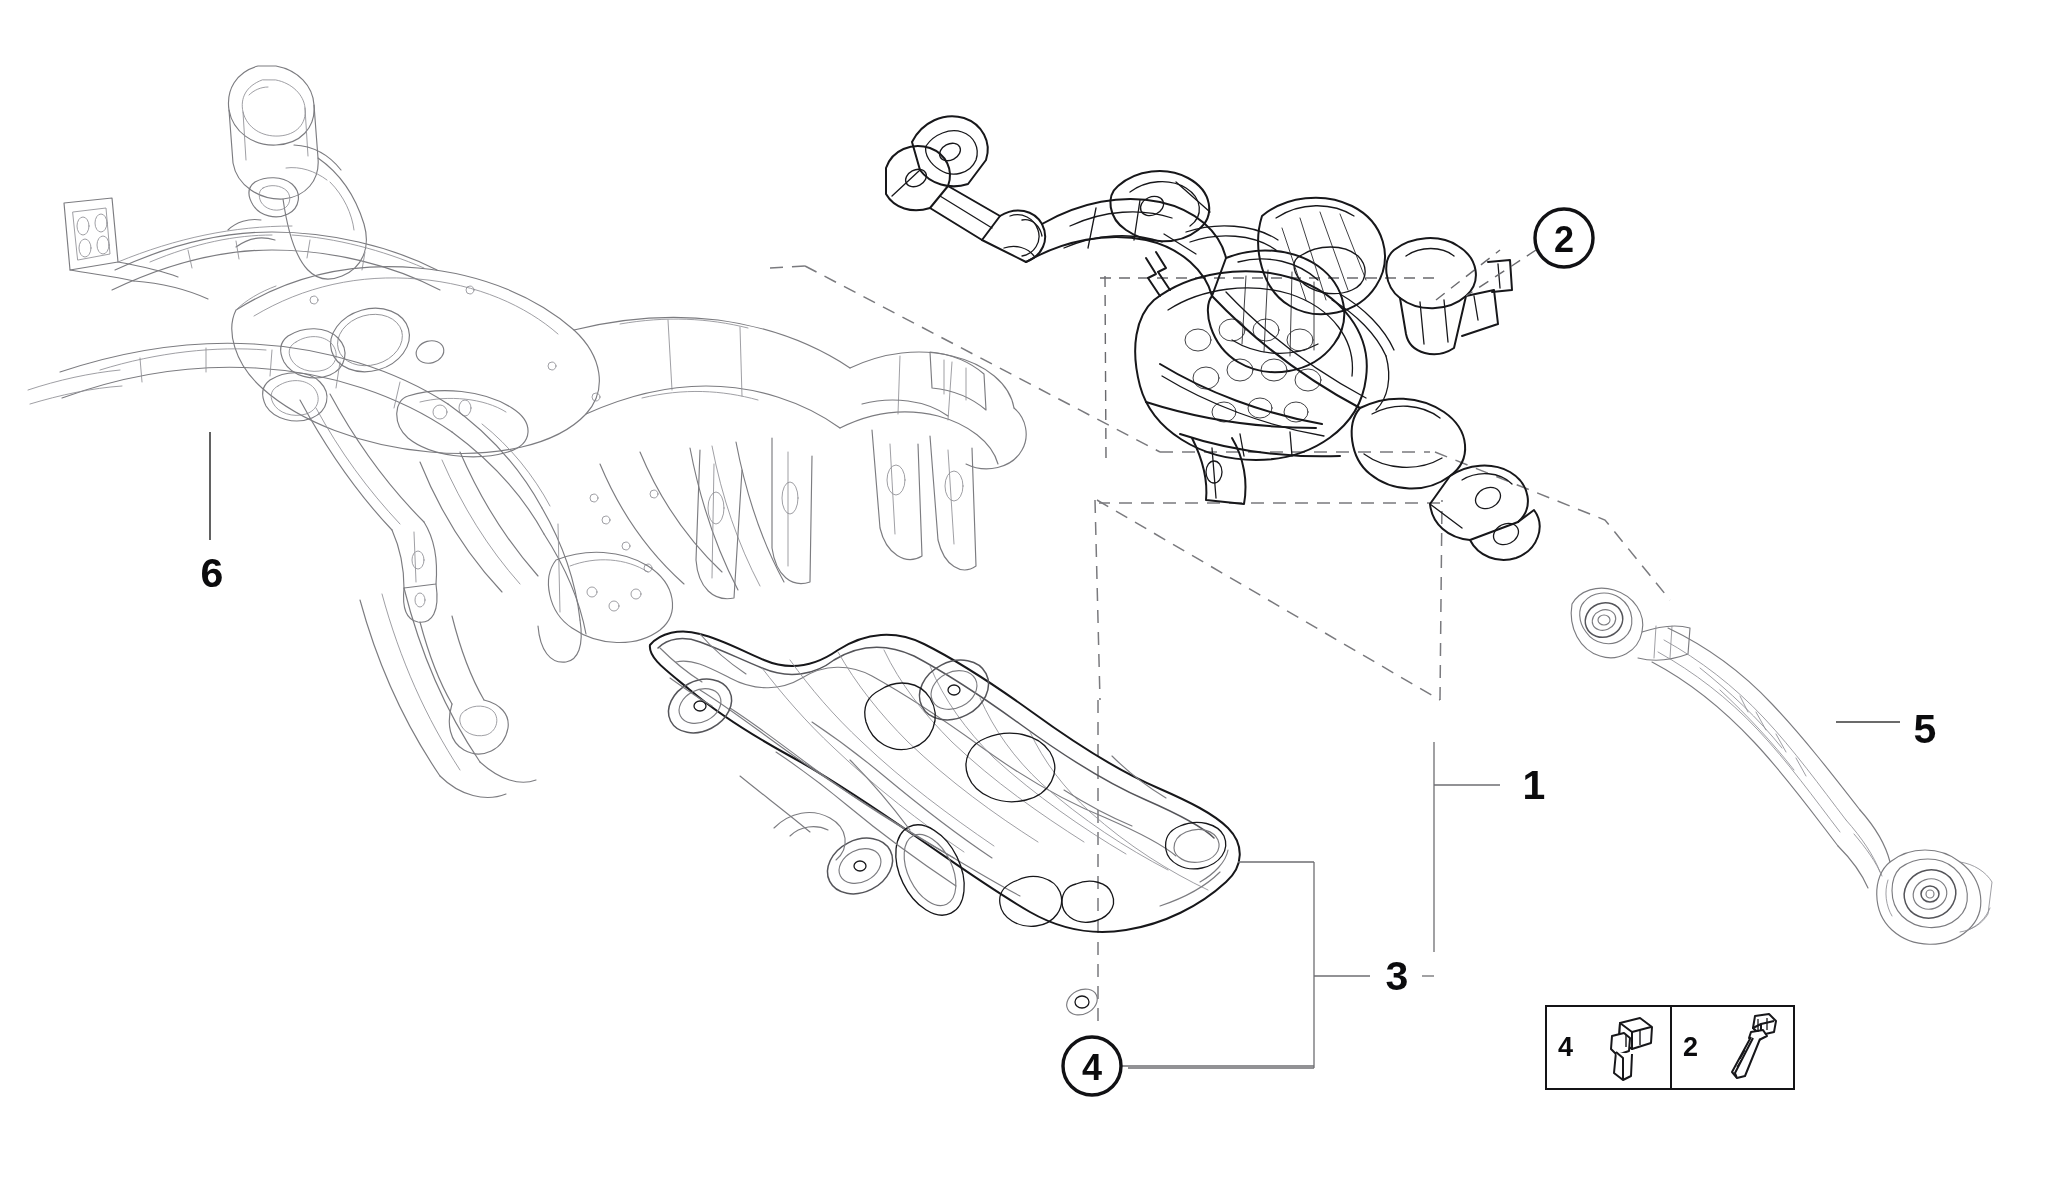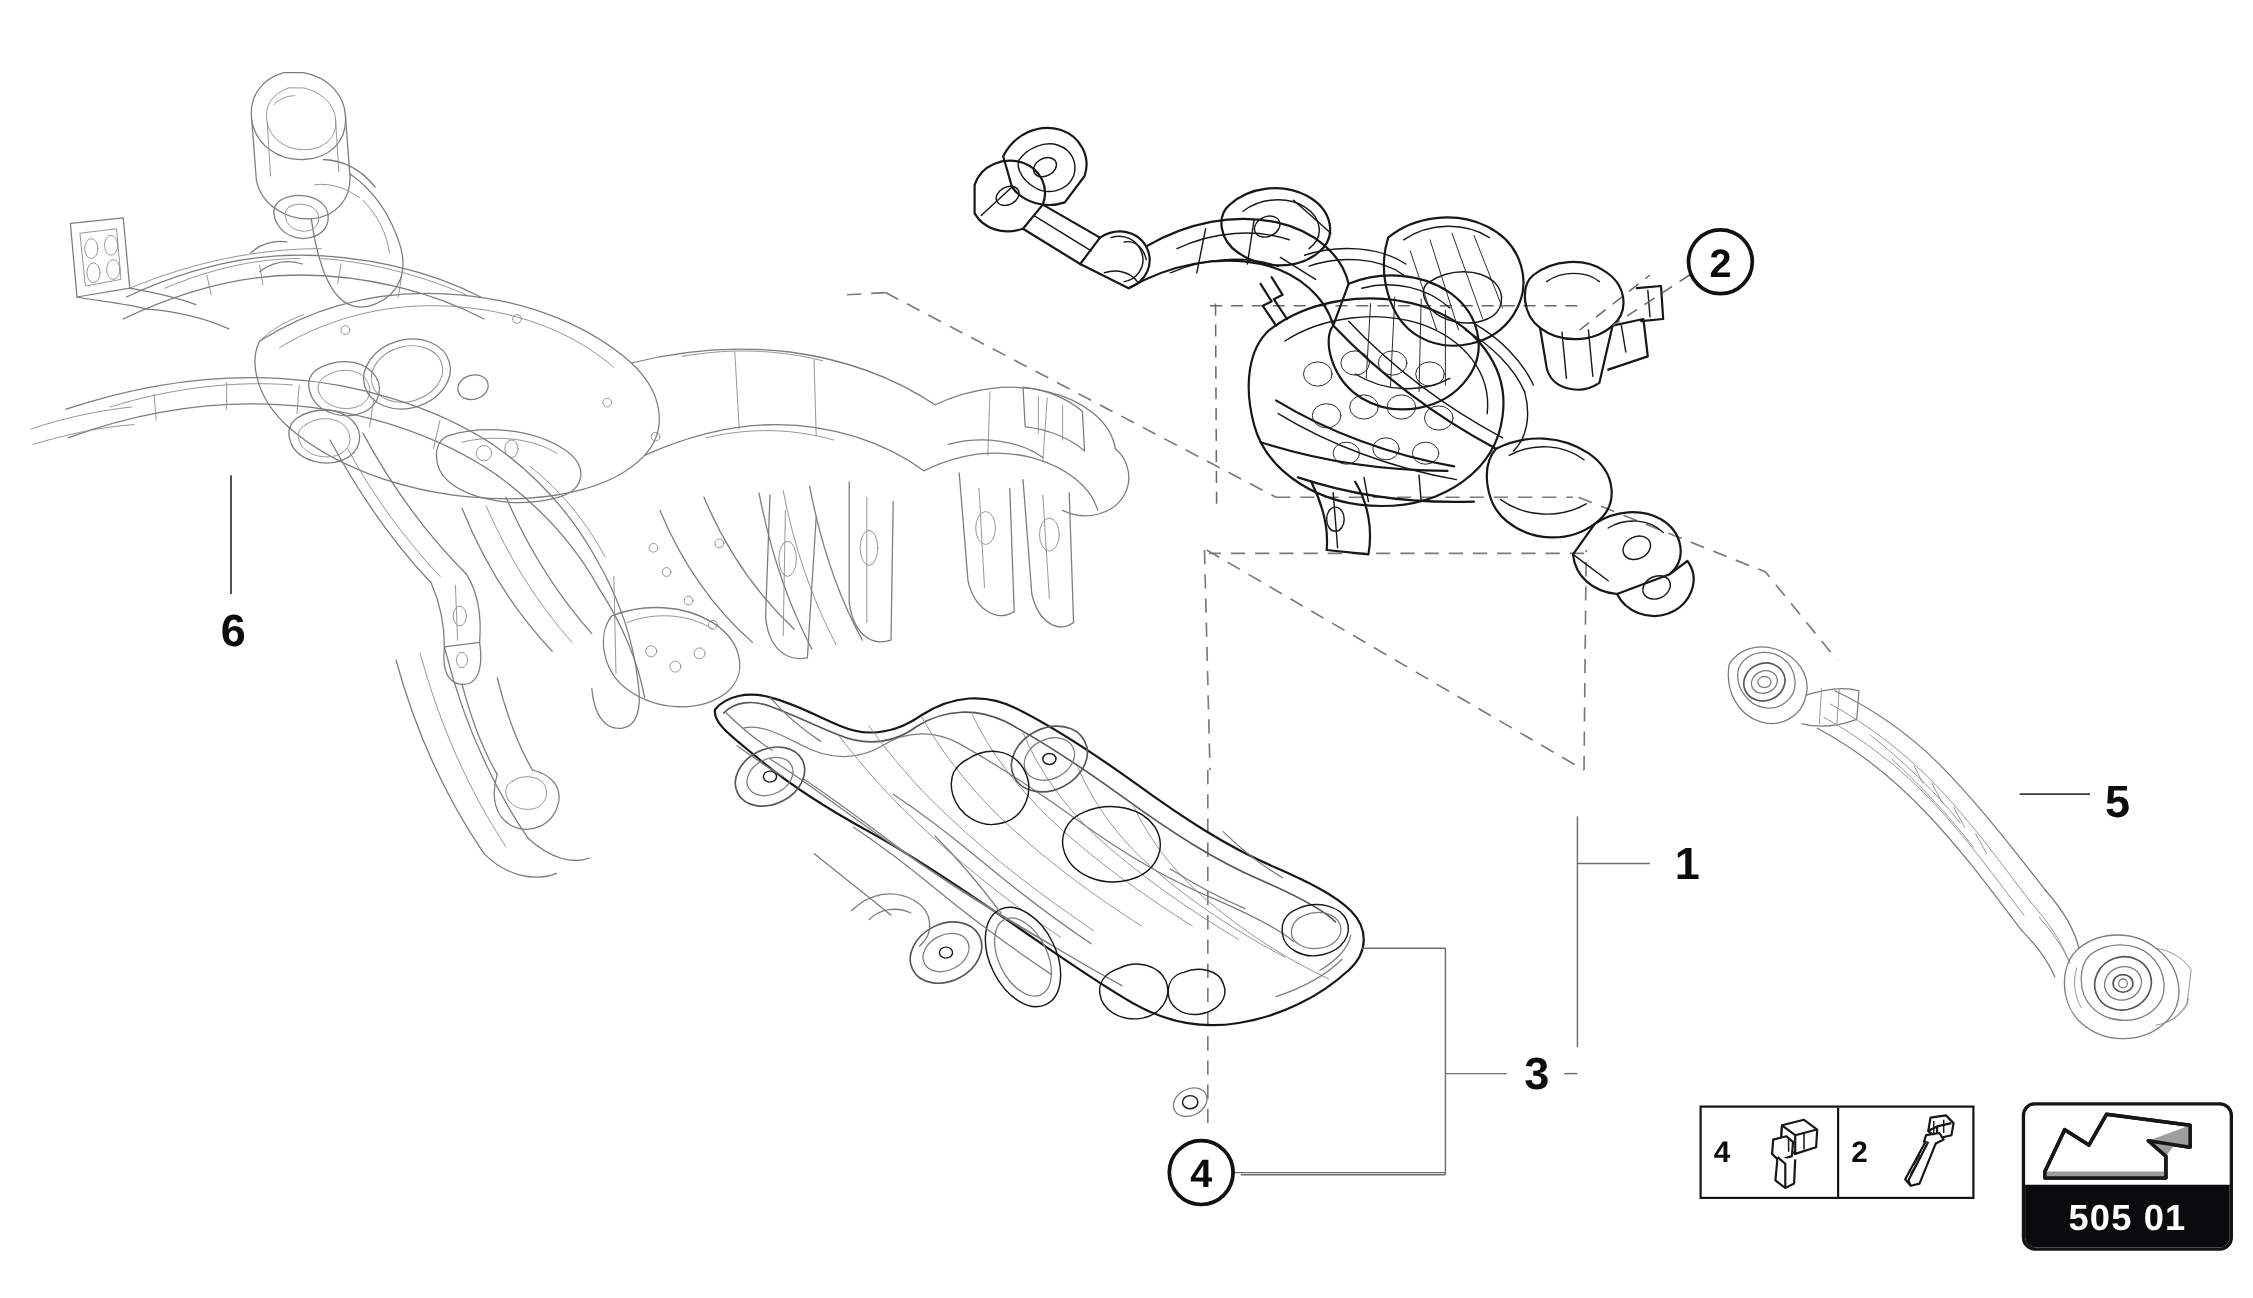--- a/index.html
+++ b/index.html
@@ -548,25 +548,14 @@
         <g fill="none" stroke="#17171a" stroke-width="1.3">
           <path d="M45 9 L45 22"></path>
           <path d="M54 8 L54 20"></path>
           <path d="M32 40 L27 49"></path>
           <path d="M29 49 L24 57"></path>
         </g>
       </svg>
     </div>
   </div>
 
-  <div id="grouptag">
-    <svg id="grouptag-art" viewBox="0 0 186 80">
-      <path d="M18 60 L36 22 L58 36 L74 8 L150 18 L150 38 L112 32 L128 46 L128 66 L18 66 Z" fill="#ffffff" stroke="#17171a" stroke-width="3.2" stroke-linejoin="round"></path>
-      <path d="M150 18 L150 38 L112 32 L128 46 L128 66 L18 66 L18 60 L128 60 L128 46 Z" fill="#9e9e9e" stroke="none"></path>
-      <path d="M150 18 L150 38 L112 32 Z" fill="#9e9e9e" stroke="none"></path>
-      <path d="M18 60 L36 22 L58 36 L74 8 L150 18 L150 38 L112 32 L128 46 L128 66 L18 66 Z" fill="none" stroke="#17171a" stroke-width="3.2" stroke-linejoin="round"></path>
-    </svg>
-    <div id="grouptag-bar">
-      <span id="grouptag-code">505 01</span>
-    </div>
-  </div>
 
 </div>
 
 </body></html>

